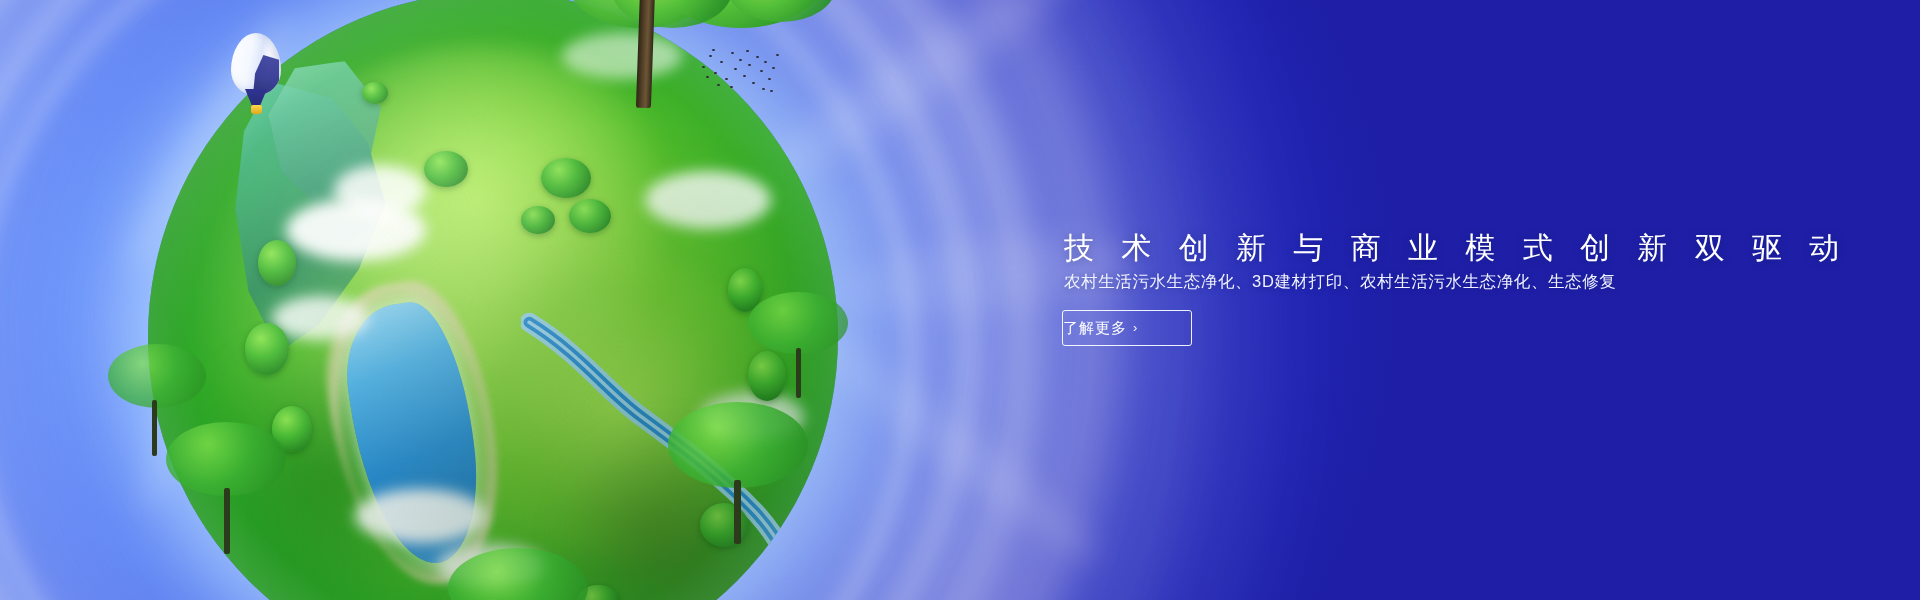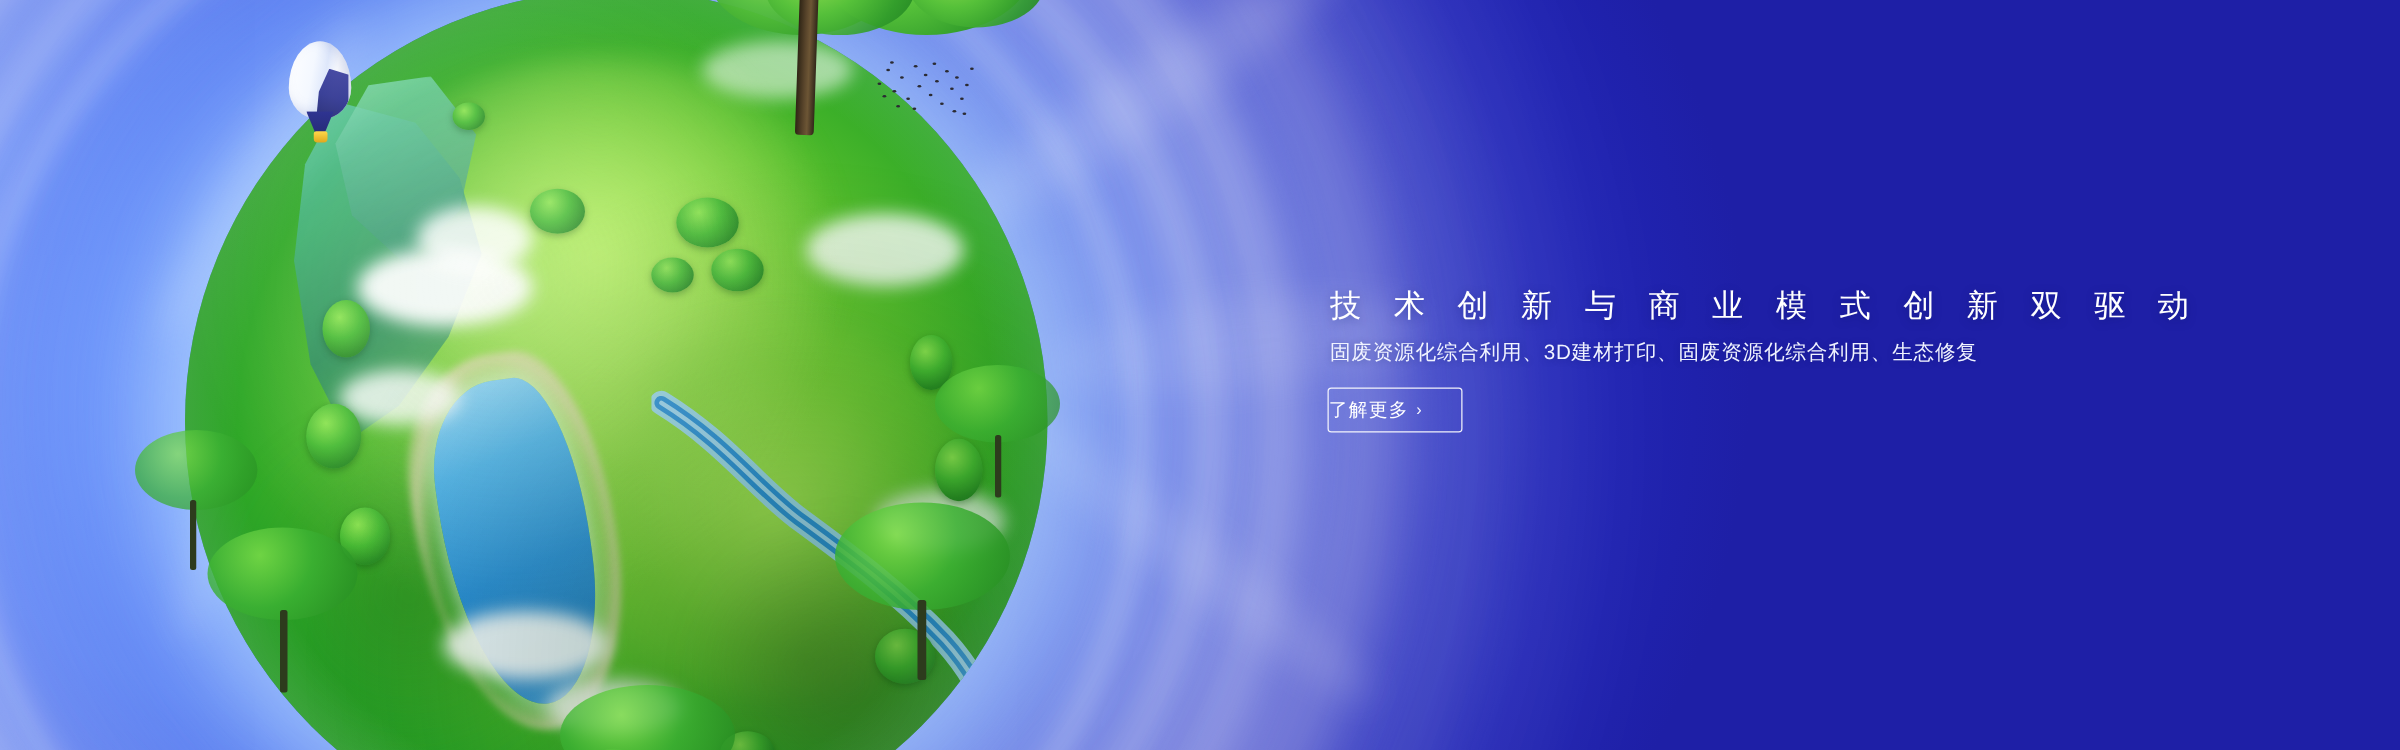--- a/index.html
+++ b/index.html
@@ -126,28 +126,28 @@
 
   #headline{ position:absolute; left:0; top:134px; white-space:nowrap;
      color:#fff; line-height:1; text-shadow:0 2px 14px rgba(10,20,90,.40); }
   #headline .big{ font-family:"DejaVu Serif","Liberation Serif",serif; font-size:76px; font-weight:700;
      letter-spacing:0; vertical-align:-14px; }
   #headline .sm{ font-family:"DejaVu Serif","Liberation Serif",serif; font-size:37px; font-weight:700;
      letter-spacing:7px; margin-left:9px; }
   #headline .gap{ display:inline-block; width:46px; }
 
   #subtitle{ position:absolute; left:2px; top:228px; white-space:nowrap;
-     color:#fff; font-size:25px; letter-spacing:9.5px; font-weight:400;
+     color:#fff; font-size:30px; letter-spacing:9.5px; font-weight:400;
      text-shadow:0 1px 8px rgba(10,20,90,.35); }
 
   #desc{ position:absolute; left:2px; top:271px; white-space:nowrap;
      color:#f0f3ff; font-size:16.5px; letter-spacing:.6px; font-weight:400;
      text-shadow:0 1px 6px rgba(10,20,90,.30); }
 
-  #cta{ position:absolute; left:0px; top:310px; width:108px; height:36px;
+  #cta{ position:absolute; left:0px; top:310px; width:130px; height:36px;
      border:1px solid rgba(255,255,255,.92); border-radius:3px;
      display:flex; align-items:center; justify-content:flex-start; gap:6px;
      color:#fff; font-size:15px; letter-spacing:1px; cursor:pointer;
      background:transparent; }
   #cta .chev{ font-size:13px; opacity:.95; transform:translateY(-1px); }
 </style>
 </head>
 <body>
 
 <div id="banner">
@@ -275,21 +275,21 @@
     <i style="left:62px;top:40px"></i>
       <i style="left:70px;top:42px"></i>
       <i style="left:12px;top:1px"></i>
   </div>
 
   <div id="content">
 
 
     <div id="subtitle">技 术 创 新 与 商 业 模 式 创 新 双 驱 动</div>
 
-    <div id="desc">固废资源化综合利用、3D建材打印、固废资源化综合利用、生态修复</div>
+    <div id="desc">农村生活污水生态净化、3D建材打印、农村生活污水生态净化、生态修复</div>
 
     <div id="cta">
       <span>了解更多</span>
       <span class="chev">›</span>
     </div>
 
   </div>
 </div>
 
 </body></html>

